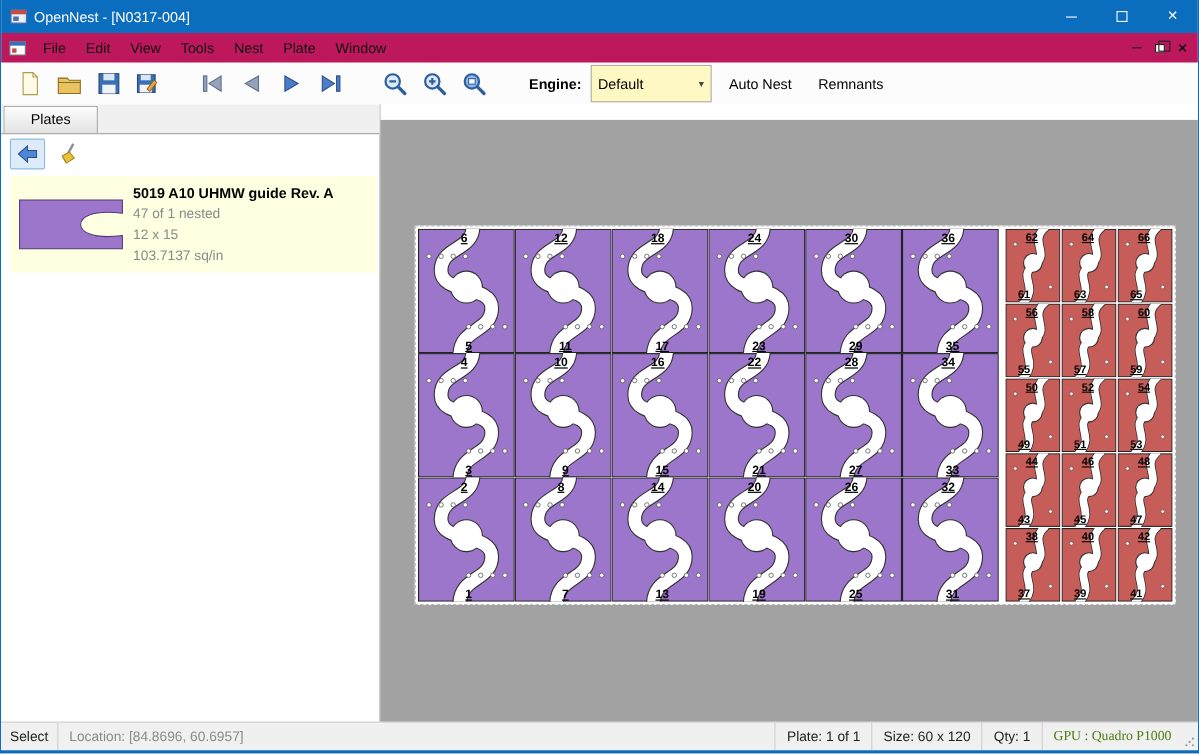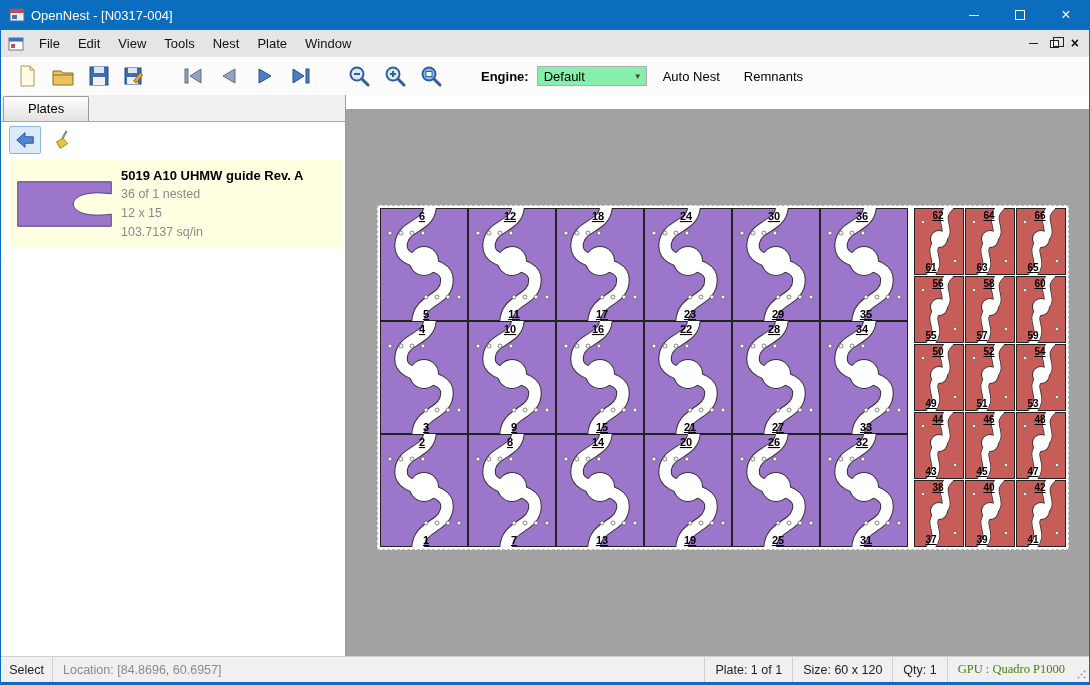--- a/index.html
+++ b/index.html
@@ -13,36 +13,36 @@
   .titlebar { height:30px; background:#0b6dbe; display:flex; align-items:center; color:#fff; flex:0 0 auto; }
   .app-icon { margin:0 6px 0 8px; display:flex; }
   .title-text { font-size:13px; }
   .win-buttons { margin-left:auto; display:flex; height:30px; }
   .wbtn { width:46px; height:30px; display:flex; align-items:center; justify-content:center; cursor:default; }
   .g-min { width:10px; height:1px; background:#fff; display:block; }
   .g-max { width:10px; height:10px; border:1px solid #fff; display:block; }
   .g-close { font-size:16px; line-height:16px; color:#fff; }
 
   
-  .menubar { height:27px; background:#e5e5e5; display:flex; align-items:center; font-size:13px; color:#111; flex:0 0 auto; }
+  .menubar { height:27px; background:#be185d; display:flex; align-items:center; font-size:13px; color:#111; flex:0 0 auto; }
   .mdi-doc-icon { margin:0 6px 0 7px; display:flex; }
   .menu-item { padding:4px 9px; cursor:default; }
   .mdi-controls { margin-left:auto; display:flex; align-items:center; gap:12px; padding-right:10px; }
   .g2-min { width:9px; height:1px; background:#222; display:block; }
   .g2-restore { position:relative; width:9px; height:8px; border:1px solid #222; background:#fbfbfb; display:block; }
   .g2-restore::before { content:""; position:absolute; top:-4px; left:2px; width:9px; height:8px; border:1px solid #222; }
   .g2-close { font-size:14px; line-height:12px; color:#111; font-weight:bold; }
 
   
   .toolbar { height:38px; background:#fcfcfc; display:flex; align-items:center; padding:0 10px; flex:0 0 auto; }
   .tbtn { width:32px; height:32px; display:flex; align-items:center; justify-content:center; border-radius:2px; }
   .tgroup { display:flex; align-items:center; gap:4px; }
   .sep-space { width:26px; }
   .engine-label { font-size:13px; font-weight:bold; margin-right:8px; }
-  .combo { width:110px; height:20px; border:1px solid #adadad; background:#86efac; display:flex; align-items:center; font-size:13px; }
+  .combo { width:110px; height:34px; border:1px solid #adadad; background:#fef9c3; display:flex; align-items:center; font-size:13px; }
   .combo-text { flex:1; padding-left:6px; }
   .combo-arrow { width:16px; text-align:center; font-size:8px; color:#444; }
   .text-btn { font-size:13px; padding:5px 8px; margin-left:8px; cursor:default; }
 
   
   .main { flex:1; display:flex; min-height:0; }
   .left-panel { width:345px; flex:0 0 auto; display:flex; flex-direction:column; background:#fff; border-right:1px solid #9c9c9c; }
   .tabstrip { height:27px; background:#f0f0f0; display:flex; align-items:center; padding-left:2px; border-bottom:1px solid #a5a5a5; flex:0 0 auto; }
   .tab { font-size:13px; padding:4px 24px 5px 24px; border:1px solid #9a9a9a; border-bottom:none;
          background:linear-gradient(#fdfdfd,#e3e3e3); border-radius:2px 2px 0 0; margin-right:2px; cursor:default; }
@@ -244,21 +244,21 @@
 
 
         <div class="drawing-item">
           <div class="thumb">
             <svg width="100" height="60" viewBox="0 0 108 60">
               <path d="M3,6 H104 V19 C72,15 63,24 63,30 C63,36 72,45 104,41 V54 H3 Z" stroke="#4f3a78" stroke-width="1" fill="#9b76cb"></path>
             </svg>
           </div>
           <div class="d-text">
             <div class="d-title">5019 A10 UHMW guide Rev. A</div>
-            <div class="d-sub">36 of 1 nested</div>
+            <div class="d-sub">47 of 1 nested</div>
             <div class="d-sub">12 x 15</div>
             <div class="d-sub">103.7137 sq/in</div>
           </div>
         </div>
 
       </div>
     </div>
 
     <div class="canvas-wrap">
       <div class="canvas-top-strip"></div>

